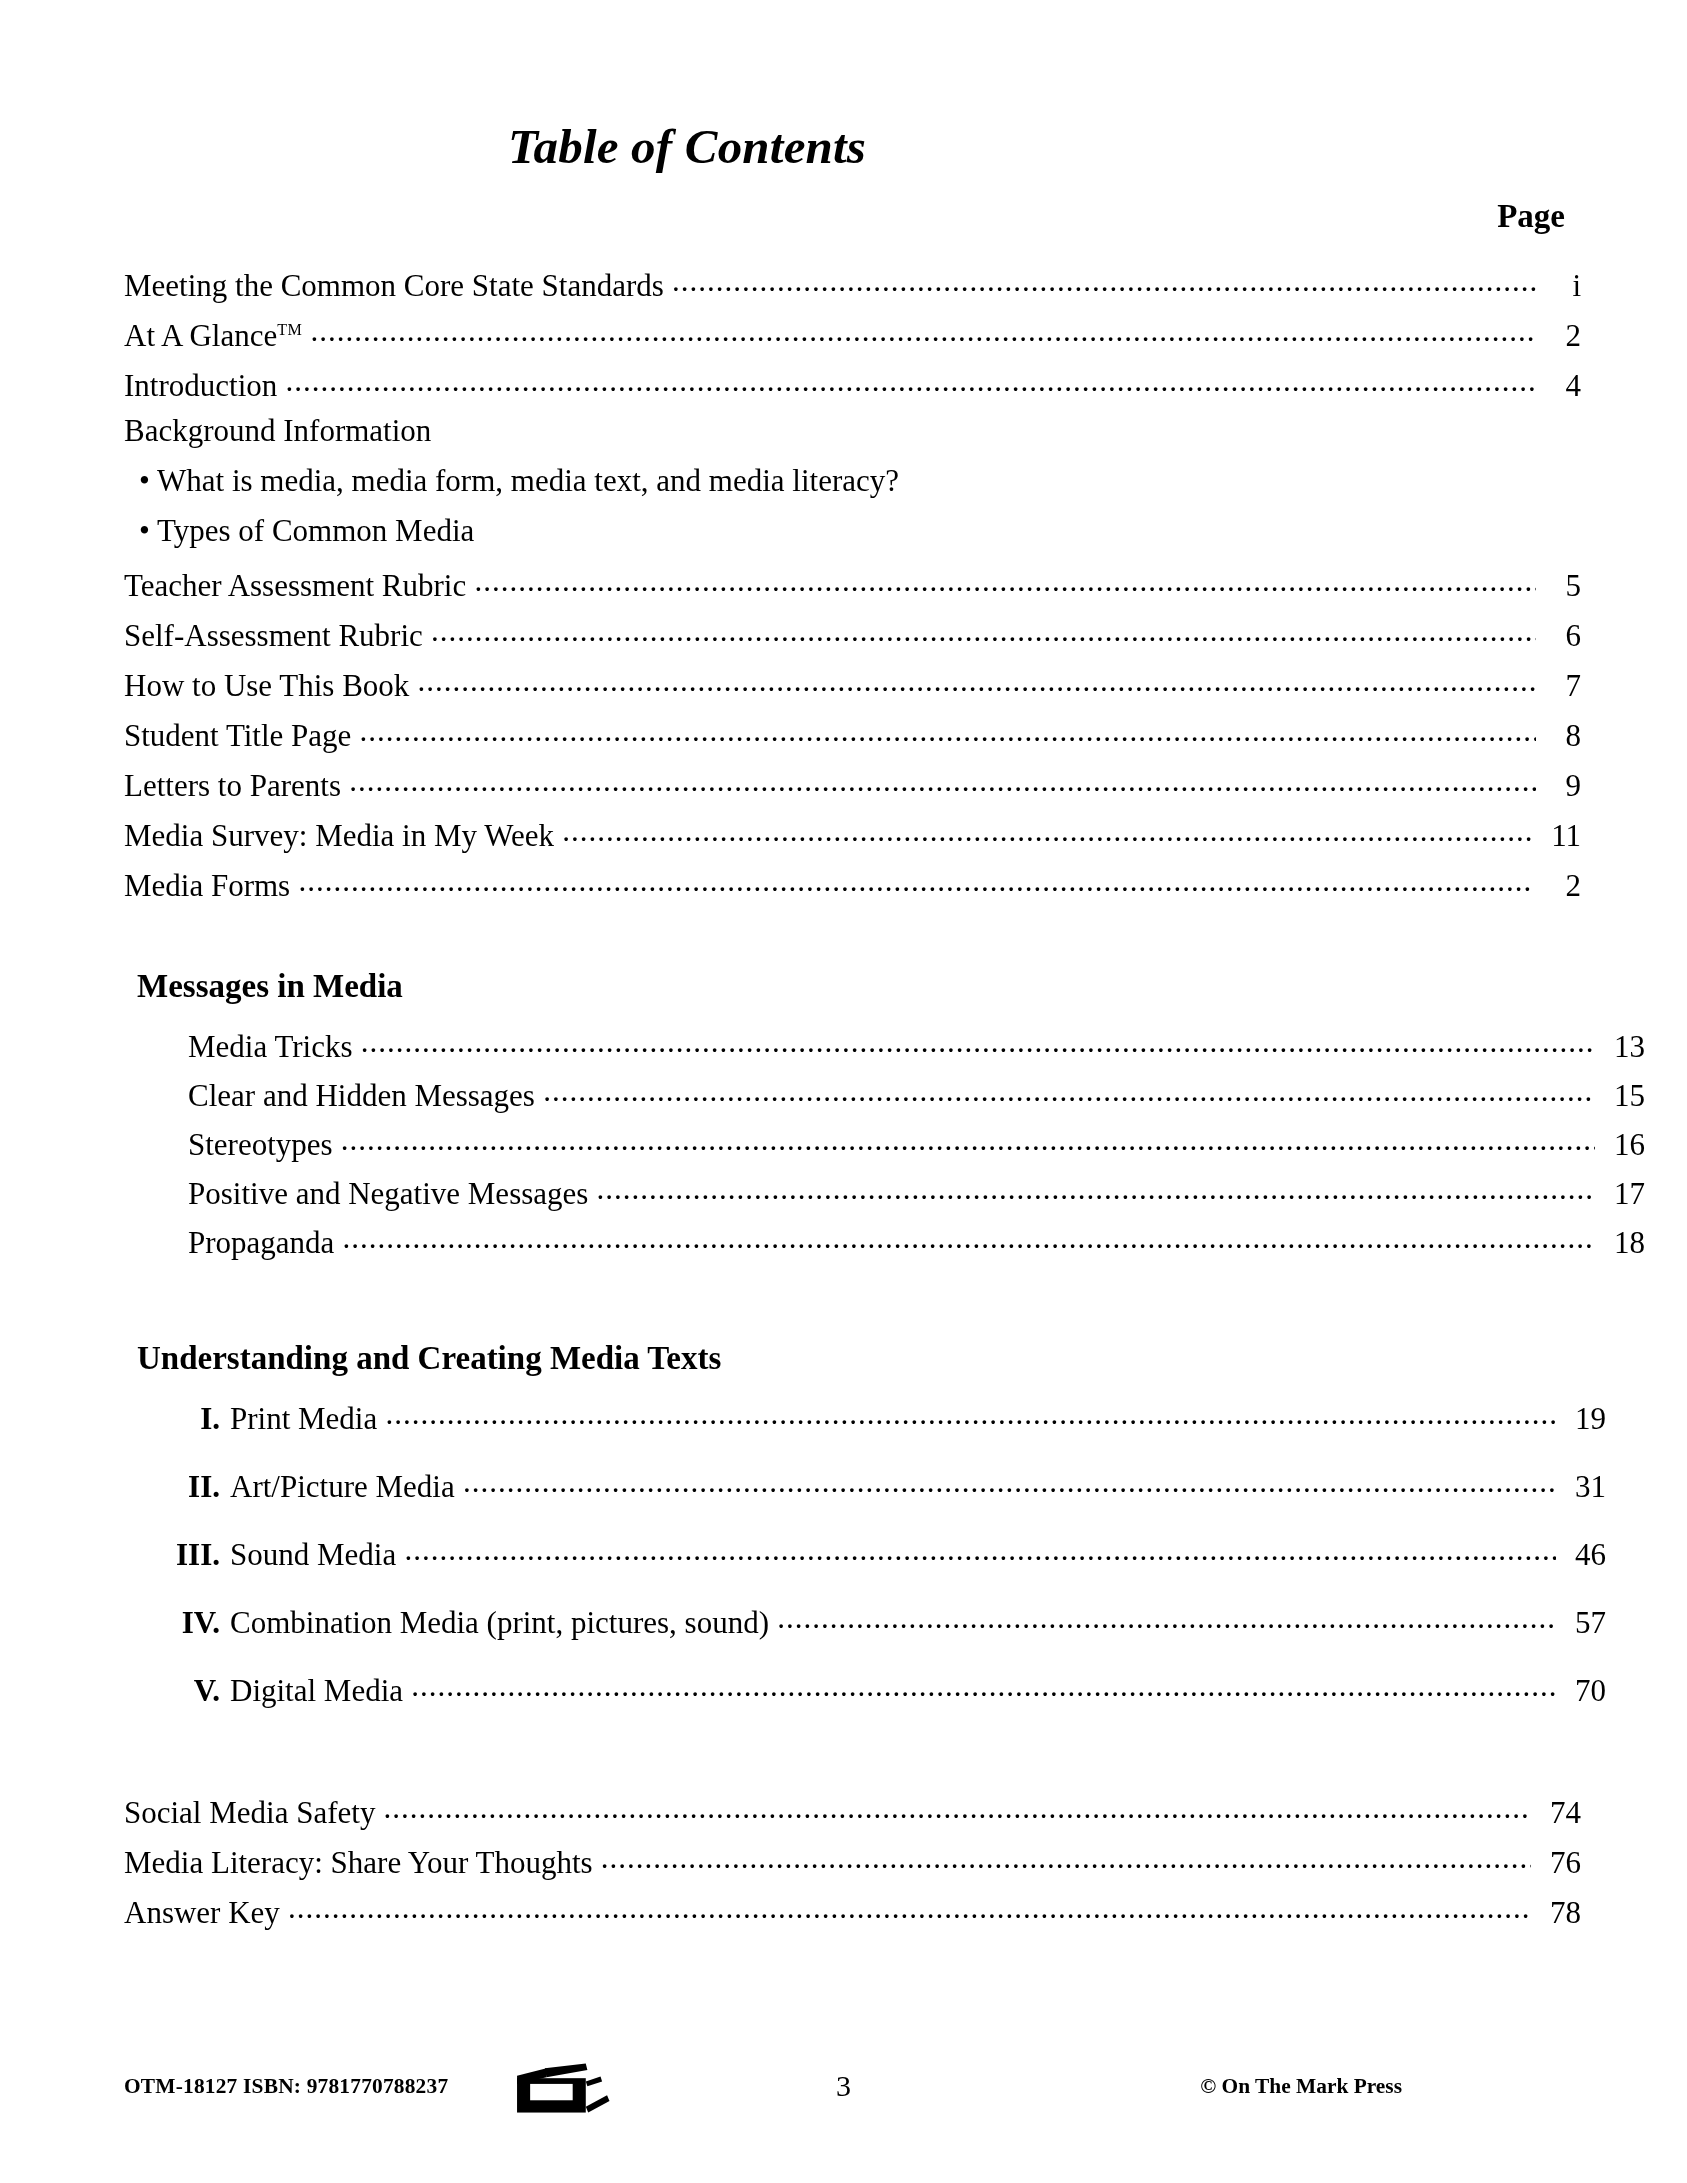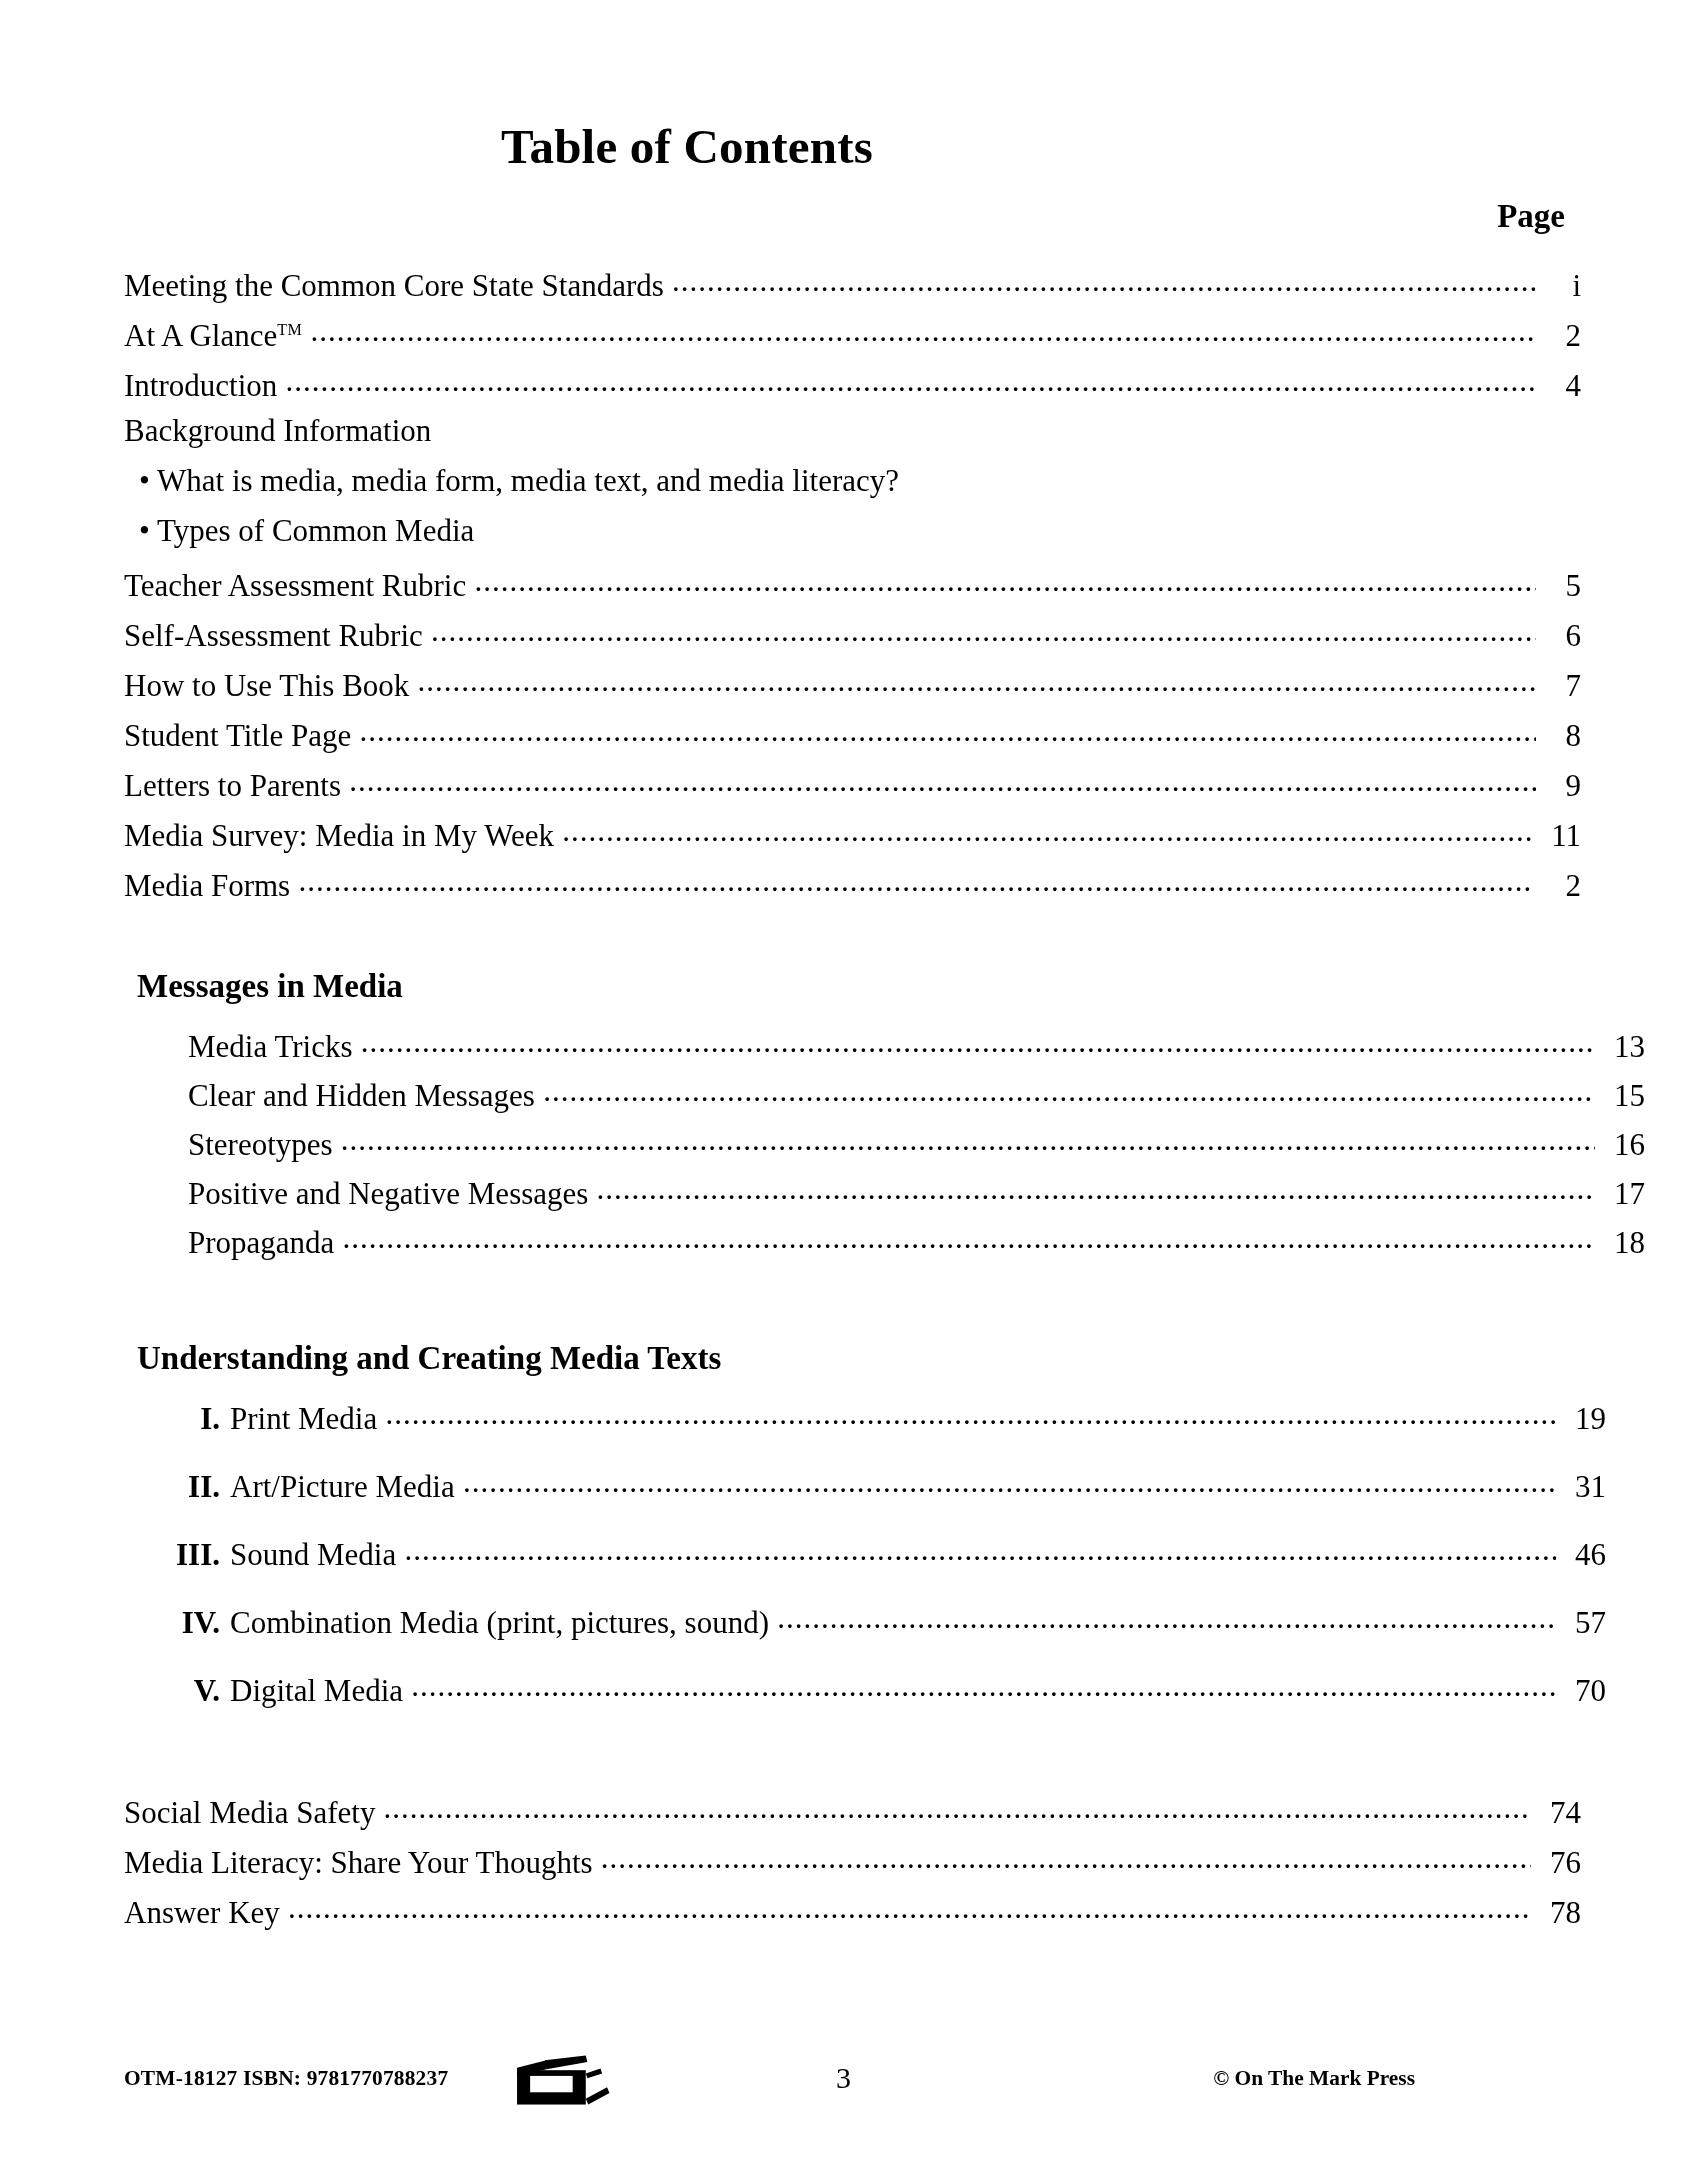--- a/index.html
+++ b/index.html
@@ -28,20 +28,21 @@
   .doc-title {
     position: absolute;
     left: 0;
     top: 122px;
     width: 1374px;
     text-align: center;
     font-size: 49px;
     font-weight: bold;
     letter-spacing: 0.2px;
     line-height: 1;
+    font-style: italic;
   }
 
   
   .page-col-header {
     position: absolute;
     right: 122px;
     top: 200px;
     font-size: 33px;
     font-weight: bold;
     line-height: 1;
@@ -145,24 +146,23 @@
   .sup-tm {
     font-size: 0.52em;
     vertical-align: super;
     letter-spacing: 0.4px;
   }
 
   
   .footer {
     position: absolute;
     left: 0;
-    bottom: 76px;
+    bottom: 68px;
     width: 1524px;
     height: 49px;
-    padding-left: 13px;
   }
   .footer-left {
     position: absolute;
     left: 124px;
     top: 8.2px;
     font-size: 21.4px;
     font-weight: bold;
     letter-spacing: 0.2px;
     white-space: nowrap;
   }

